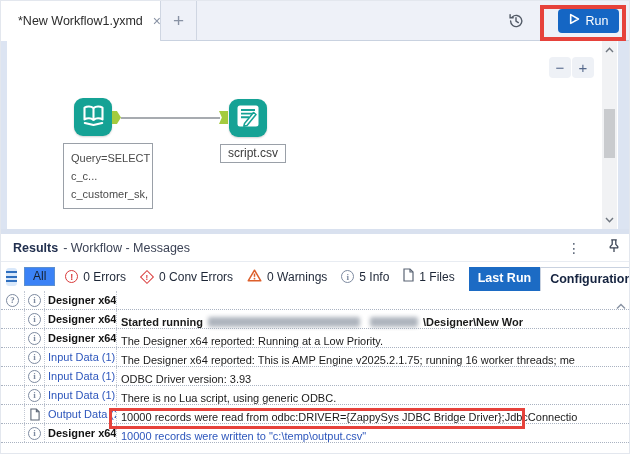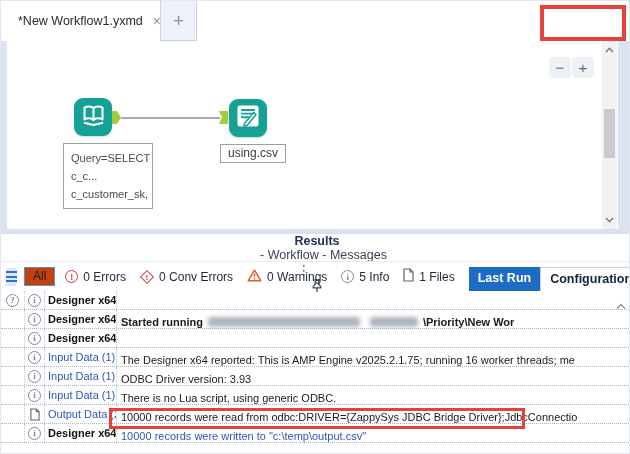--- a/index.html
+++ b/index.html
@@ -33,29 +33,29 @@
   .zoom-ctl { position:absolute; top:16px; display:flex; align-items:center; justify-content:center; width:22px; height:21px; background:#eef1f6; border-radius:4px; color:#55688c; font-size:15px; }
   .zoom-minus { left:548px; } .zoom-plus { left:571px; }
   .vscroll { position:absolute; left:601px; top:0; width:15px; height:188px; background:#f1f2f4; }
   .vscroll .thumb { position:absolute; left:2px; top:68px; width:11px; height:49px; background:#c9cbce; }
   .scroll-arrow { position:absolute; left:2px; width:11px; height:10px; display:flex; align-items:center; justify-content:center; }
   .arr-up { top:4px; } .arr-dn { bottom:4px; }
 
   
   .results { position:absolute; top:228px; left:0; width:630px; height:226px; background:#fff; display:flex; flex-direction:column; }
   .panel-strip { height:5px; background:#d9e1ef; }
-  .results-header { height:27px; display:flex; align-items:center; padding:0 10px 0 12px;flex-direction:column; }
+  .results-header { height:27px; display:flex; align-items:center; padding:0 10px 0 12px; }
   .rh-title { font-size:12.5px; font-weight:bold; color:#22304f; }
-  .rh-sub { font-size:12.5px; color:#3c4356; margin-left:13px; }
+  .rh-sub { font-size:12.5px; color:#3c4356; margin-left:5px; }
   .rh-spacer { flex:1; }
   .kebab { color:#5a6577; font-size:14px; margin-right:26px; letter-spacing:0; }
   .results-toolbar { height:30px; display:flex; align-items:center; border-top:1px solid #e8ecf2; padding-left:5px; }
   .list-btn { width:20px; height:18px; background:#d9e8fa; border-radius:3px; display:flex; flex-direction:column; align-items:center; justify-content:center; gap:2.5px; margin-right:7px; }
   .list-btn i { display:block; width:11px; height:2px; background:#2f6fbf; }
-  .all-btn { border:1px solid #5b8fd0; background:#c2410c; font-size:12px; color:#16202e; padding:1px 8px 2px; margin-right:10px; }
+  .all-btn { border:1px solid #5b8fd0; background:#3b82f6; font-size:12px; color:#16202e; padding:1px 8px 2px; margin-right:10px; }
   .filter { display:flex; align-items:center; gap:5px; margin-right:14px; font-size:12px; color:#1d2636; white-space:nowrap; }
   .tb-spacer { flex:1; }
   .view-tabs { display:flex; align-self:flex-end; }
   .vt { font-size:12.5px; font-weight:bold; padding:4px 9px 5px; white-space:nowrap; }
   .vt-lastrun { background:#1c6bc4; color:#fff; }
   .vt-config { background:#fff; color:#15233f; border:1px solid #c9d2e0; border-bottom:none; }
   .results-grid { flex:1; position:relative; overflow:hidden; }
   .grid-row { display:flex; align-items:center; height:19px; border-bottom:1px dotted #a9b2c1; font-size:11px; color:#1a1a1a; }
   .cell { height:100%; display:flex; align-items:center; overflow:hidden; }
   .c-gutter { width:24px; justify-content:center; border-right:1px dotted #c3c9d4; flex:none; }
@@ -83,20 +83,37 @@
 <div class="app">
 
   <div class="tabbar">
     <div class="tab-active">
       <span class="tab-title">*New Workflow1.yxmd</span>
       <span class="tab-close">×</span>
     </div>
     <div class="tab-new">
         <span>+</span>
       </div>
+    <div class="tab-rest">
+      <span class="history-btn">
+        <svg width="18" height="18" viewBox="0 0 18 18" fill="none" stroke="#525a66" stroke-width="1.4" stroke-linecap="round">
+          <path d="M3.6 9a5.6 5.6 0 1 0 1.7-4"></path>
+            <path d="M3.1 2.6v3.1h3.1"></path>
+            <path d="M9 5.8v3.4l2.3 1.4"></path>
+        </svg>
+      </span>
+      <div class="run-btn">
+        <span>
+          <svg width="11" height="12" viewBox="0 0 11 12">
+              <path d="M1.7 1.6 L9.4 6 L1.7 10.4 Z" fill="none" stroke="#fff" stroke-width="1.6" stroke-linejoin="round"></path>
+            </svg>
+        </span>
+        <span>Run</span>
+      </div>
+    </div>
   </div>
 
   <div class="canvas">
     <div class="edge-left"></div>
     <div class="conn"></div>
 
     <div class="tool tool-input">
       <span>
         <svg width="27" height="25" viewBox="0 0 27 25" fill="none" stroke="#fff" stroke-width="2.1" stroke-linejoin="round" stroke-linecap="round">
           <path d="M13.5 5 C11 3.2 7 3.2 4.5 4.6 V16.4 C7 15 11 15 13.5 16.8 C16 15 20 15 22.5 16.4 V4.6 C20 3.2 16 3.2 13.5 5 Z"></path>
@@ -115,21 +132,21 @@
           <path d="M10.5 21.5 L19.5 10.5 L22 12.5 L13 23.5 L9.8 24.2 Z" fill="#fff" stroke="#15a295" stroke-width="1.5" stroke-linejoin="round"></path>
         </svg>
       </span>
     </div>
 
     <div class="note-box note-query">
       <div>Query=SELECT</div>
       <div>c_c...</div>
       <div>c_customer_sk,</div>
     </div>
-    <div class="note-box note-output">using.csv</div>
+    <div class="note-box note-output">script.csv</div>
 
     <div class="zoom-ctl zoom-minus">−</div>
     <div class="zoom-ctl zoom-plus">+</div>
 
     <div class="vscroll">
       <span class="scroll-arrow arr-up">
         <svg width="9" height="6">
             <path d="M1 5 L4.5 1.2 L8 5" stroke="#707780" fill="none" stroke-width="1.4"></path>
           </svg>
       </span>
@@ -222,32 +239,35 @@
               <span class="ci">i</span>
             </span>
           </span>
           <span class="cell c-source">
             <span class="src-bold">Designer x64</span>
           </span>
           <span class="cell c-msg msg-bold">
             <span>Started running </span>
             <span class="redacted" style="width: 152px;"></span>
             <span class="redacted" style="width: 48px;"></span>
-            <span>\Priority\New Wor</span>
+            <span>\Designer\New Wor</span>
           </span>
         </div>
         <div class="grid-row">
           <span class="cell c-gutter"></span>
           <span class="cell c-icon">
             <span style="display: inline-flex;">
               <span class="ci">i</span>
             </span>
           </span>
           <span class="cell c-source">
             <span class="src-bold">Designer x64</span>
+          </span>
+          <span class="cell c-msg">
+            <span>The Designer x64 reported: Running at a Low Priority.</span>
           </span>
         </div>
         <div class="grid-row">
           <span class="cell c-gutter"></span>
           <span class="cell c-icon">
             <span style="display: inline-flex;">
               <span class="ci">i</span>
             </span>
           </span>
           <span class="cell c-source">

